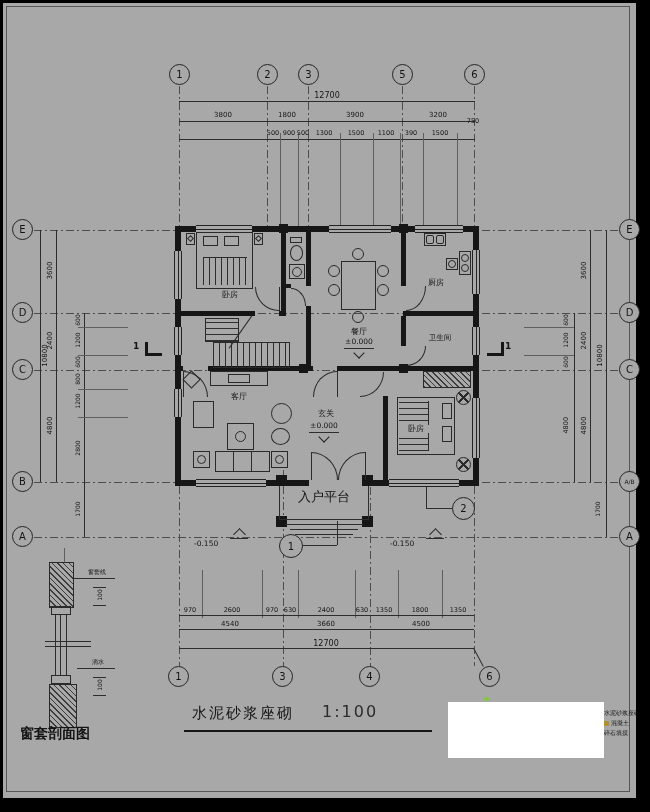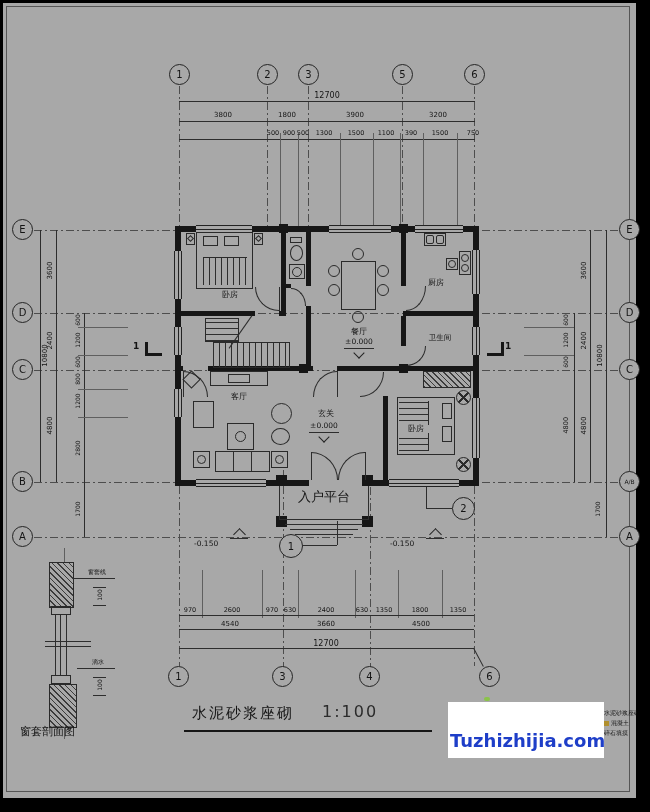--- a/index.html
+++ b/index.html
@@ -89,21 +89,21 @@
   <div class="a t ct" style="left:336px;top:112px;width:38px;font-size:7px;">3900</div>
   <div class="a t ct" style="left:419px;top:112px;width:38px;font-size:7px;">3200</div>
   <div class="a t ct" style="left:263px;top:130px;width:20px;font-size:6.5px;">500</div>
   <div class="a t ct" style="left:279px;top:130px;width:20px;font-size:6.5px;">900</div>
   <div class="a t ct" style="left:293px;top:130px;width:20px;font-size:6.5px;">500</div>
   <div class="a t ct" style="left:312px;top:130px;width:24px;font-size:6.5px;">1300</div>
   <div class="a t ct" style="left:344px;top:130px;width:24px;font-size:6.5px;">1500</div>
   <div class="a t ct" style="left:374px;top:130px;width:24px;font-size:6.5px;">1100</div>
   <div class="a t ct" style="left:401px;top:130px;width:20px;font-size:6.5px;">390</div>
   <div class="a t ct" style="left:428px;top:130px;width:24px;font-size:6.5px;">1500</div>
-  <div class="a t ct" style="left:455px;top:130px;width:20px;font-size:6.5px;margin-left:8px;">750</div>
+  <div class="a t ct" style="left:455px;top:118px;width:20px;font-size:6.5px;margin-left:8px;">750</div>
 
   <div class="a cc" style="left:12px;top:219px;width:21px;height:21px;font-size:10px;">
       <span>E</span>
     </div>
   <div class="a cc" style="left:12px;top:302px;width:21px;height:21px;font-size:10px;">
       <span>D</span>
     </div>
   <div class="a cc" style="left:12px;top:359px;width:21px;height:21px;font-size:10px;">
       <span>C</span>
     </div>
@@ -385,28 +385,27 @@
   <div class="a h" style="left:73px;top:578px;width:42px;"></div>
   <div class="a t" style="left:88px;top:569px;font-size:6px;">窗套线</div>
   <div class="a h" style="left:93px;top:587px;width:13px;"></div>
   <div class="a h" style="left:93px;top:605px;width:13px;"></div>
   <div class="a t ct vt" style="left:92px;top:592px;width:16px;font-size:6px;">100</div>
   <div class="a h" style="left:77px;top:668px;width:38px;"></div>
   <div class="a t" style="left:92px;top:659px;font-size:6px;">滴水</div>
   <div class="a h" style="left:93px;top:677px;width:13px;"></div>
   <div class="a h" style="left:93px;top:695px;width:13px;"></div>
   <div class="a t ct vt" style="left:92px;top:682px;width:16px;font-size:6px;">100</div>
-  <div class="a t" style="left:20px;top:726px;font-size:11px;font-weight:normal;text-align:right;">窗套剖面图</div>
+  <div class="a t" style="left:20px;top:726px;font-size:14px;font-weight:bold;text-align:right;">窗套剖面图</div>
 
   <div class="a t" style="left:192px;top:706px;font-size:15px;letter-spacing:2px;">水泥砂浆座砌</div>
   <div class="a t" style="left:322px;top:704px;font-size:16px;letter-spacing:2px;color:#2b2b2b;">1:100</div>
   <div class="a" style="left:184px;top:730px;width:248px;height:2px;background:#161616;"></div>
 
   <div class="a t" style="left:604px;top:710px;width:33px;overflow:hidden;font-size:6px;">水泥砂浆座砌</div>
   <div class="a" style="left:604px;top:721px;width:5px;height:5px;background:#b08f2e;"></div>
   <div class="a t" style="left:611px;top:720px;width:26px;overflow:hidden;font-size:6px;">混凝土</div>
   <div class="a t" style="left:604px;top:730px;width:33px;overflow:hidden;font-size:6px;">碎石填摸</div>
   <div class="a t" style="left:546px;top:750px;width:34px;overflow:hidden;font-size:6.5px;">素土夯实</div>
 
   <div class="a" style="left:484px;top:697px;width:6px;height:4px;background:#8bc34a;border-radius:2px;"></div>
   <div class="a" style="left:448px;top:702px;width:156px;height:56px;background:#ffffff;"></div>
-  <div class="a t ct" style="left:450px;top:732px;width:152px;font-size:18px;font-weight:bold;color:#1e3ec8;">Tuzhizhijia.com</div>
 </div>
 
 </body></html>

